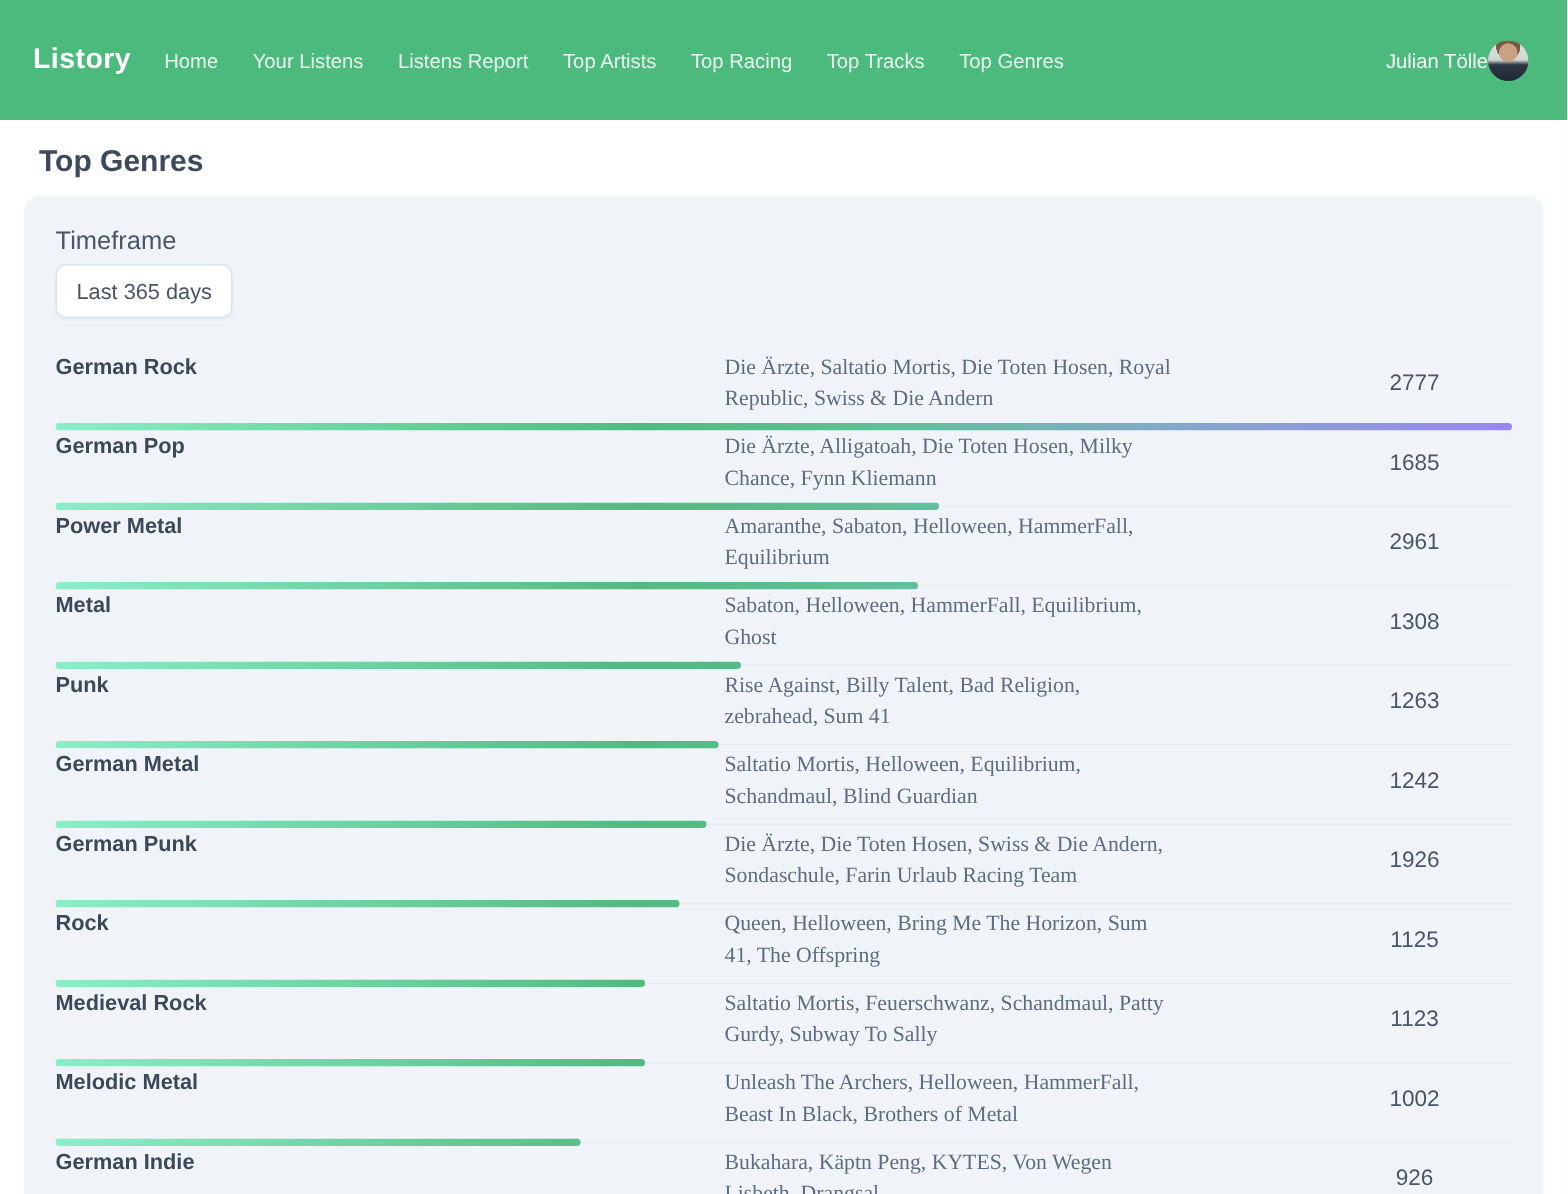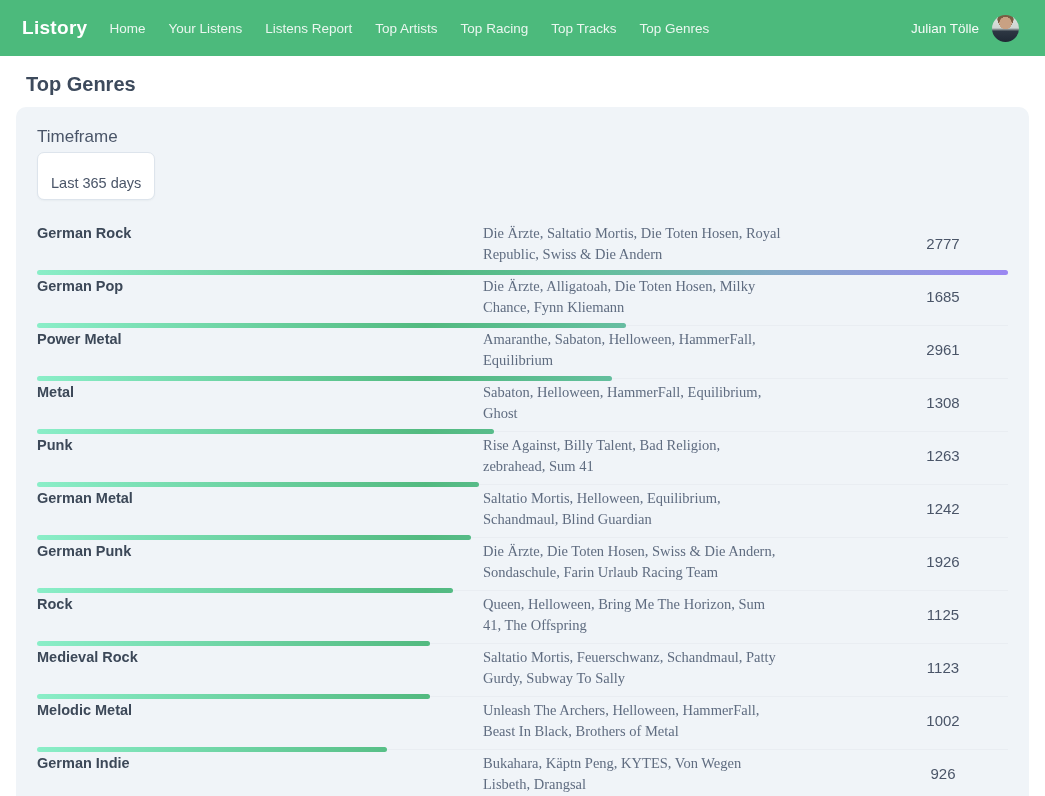--- a/index.html
+++ b/index.html
@@ -4,37 +4,37 @@
 <style>
   * { box-sizing: border-box; margin: 0; padding: 0; }
   html, body {
     width: 1045px; height: 796px; overflow: hidden;
     background: #ffffff;
     font-family: "Liberation Sans", "DejaVu Sans", sans-serif;
     color: #3c4858;
   }
   
   .navbar {
-    height: 56px; background: #4cba7c;
+    height: 80px; background: #4cba7c;
     display: flex; align-items: center;
     padding: 0 26px 0 22px;
   }
   .brand {
     color: #ffffff; font-size: 19px; font-weight: 700;
     letter-spacing: 0.3px; cursor: pointer;
   }
   .nav-links {
     display: flex; list-style: none; margin-left: 22px; gap: 23px;
   }
   .nav-links li {
     color: rgba(255,255,255,0.88); font-size: 13.5px; cursor: pointer;
     padding: 4px 0; white-space: nowrap;
   }
   .nav-spacer { flex: 1; }
-  .user-name { color: rgba(255,255,255,0.95); font-size: 13.5px; margin-right: 13px; }
+  .user-name { color: rgba(255,255,255,0.95); font-size: 13.5px; }
   .avatar {
     width: 27px; height: 27px; border-radius: 50%; cursor: pointer;
     background:
       radial-gradient(circle at 50% 30%, #c9a183 0 26%, rgba(0,0,0,0) 27%),
       radial-gradient(circle at 50% 16%, #7a5c43 0 30%, rgba(0,0,0,0) 31%),
       linear-gradient(180deg, #dfe3e0 0%, #cfd6d2 48%, #2d3743 60%, #1f2834 100%);
   }
   
   .main { padding: 0 16px; }
   .page-title {
@@ -44,21 +44,21 @@
   .card {
     background: #f0f4f8; border-radius: 10px;
     padding: 20px 21px 0 21px;
     min-height: 700px;
   }
   .tf-label { font-size: 17px; color: #4a5568; margin-bottom: 5px; }
   .tf-select {
     display: inline-block; background: #ffffff; color: #4a5568;
     font-size: 14.5px; line-height: 17px;
     border: 1px solid #dde4ec; border-radius: 7px;
-    padding: 22px 13px 7px; cursor: pointer;
+    padding: 10px 13px 7px; cursor: pointer;
     box-shadow: 0 1px 2px rgba(30,40,60,0.04);
     font-family: inherit;
   }
   
   .genre-list { margin-top: 20px; }
   .genre-row {
     display: grid; grid-template-columns: 446px 1fr 130px;
     position: relative; align-items: start;
     padding: 3px 0 8px;
     border-bottom: 1px solid #e9edf2;

